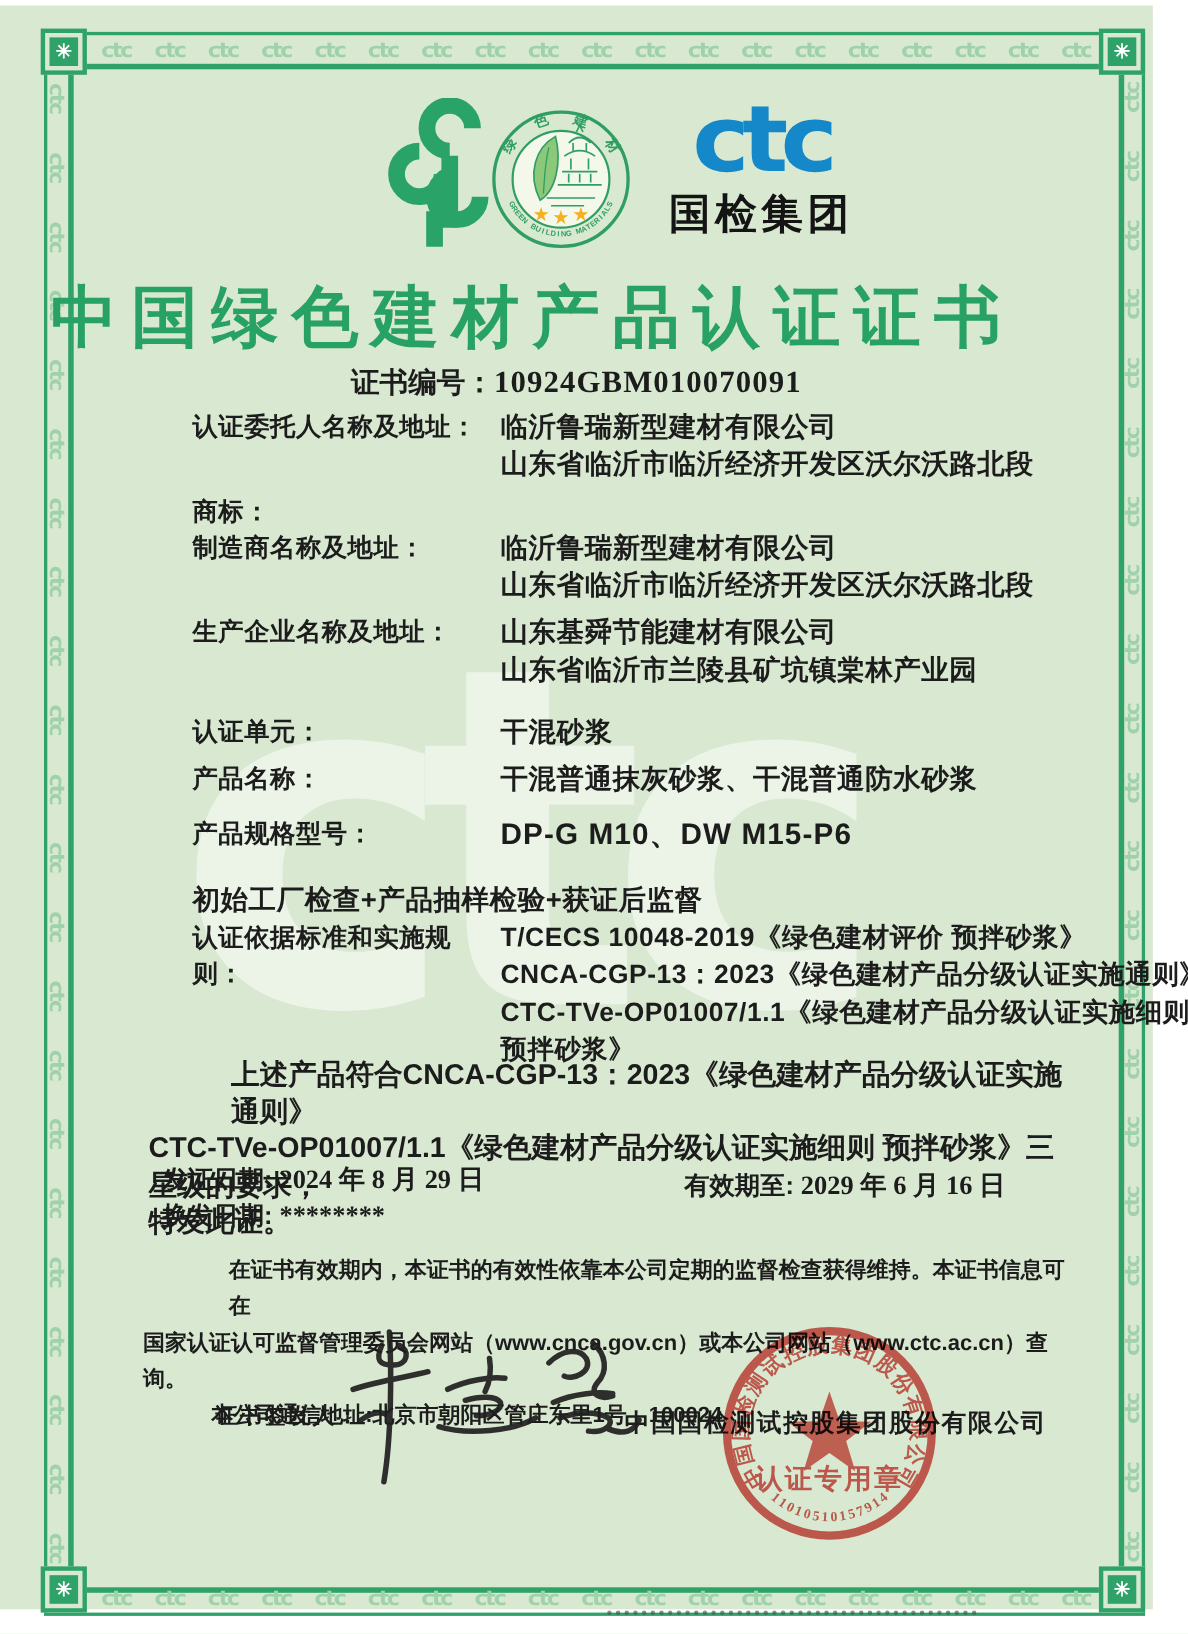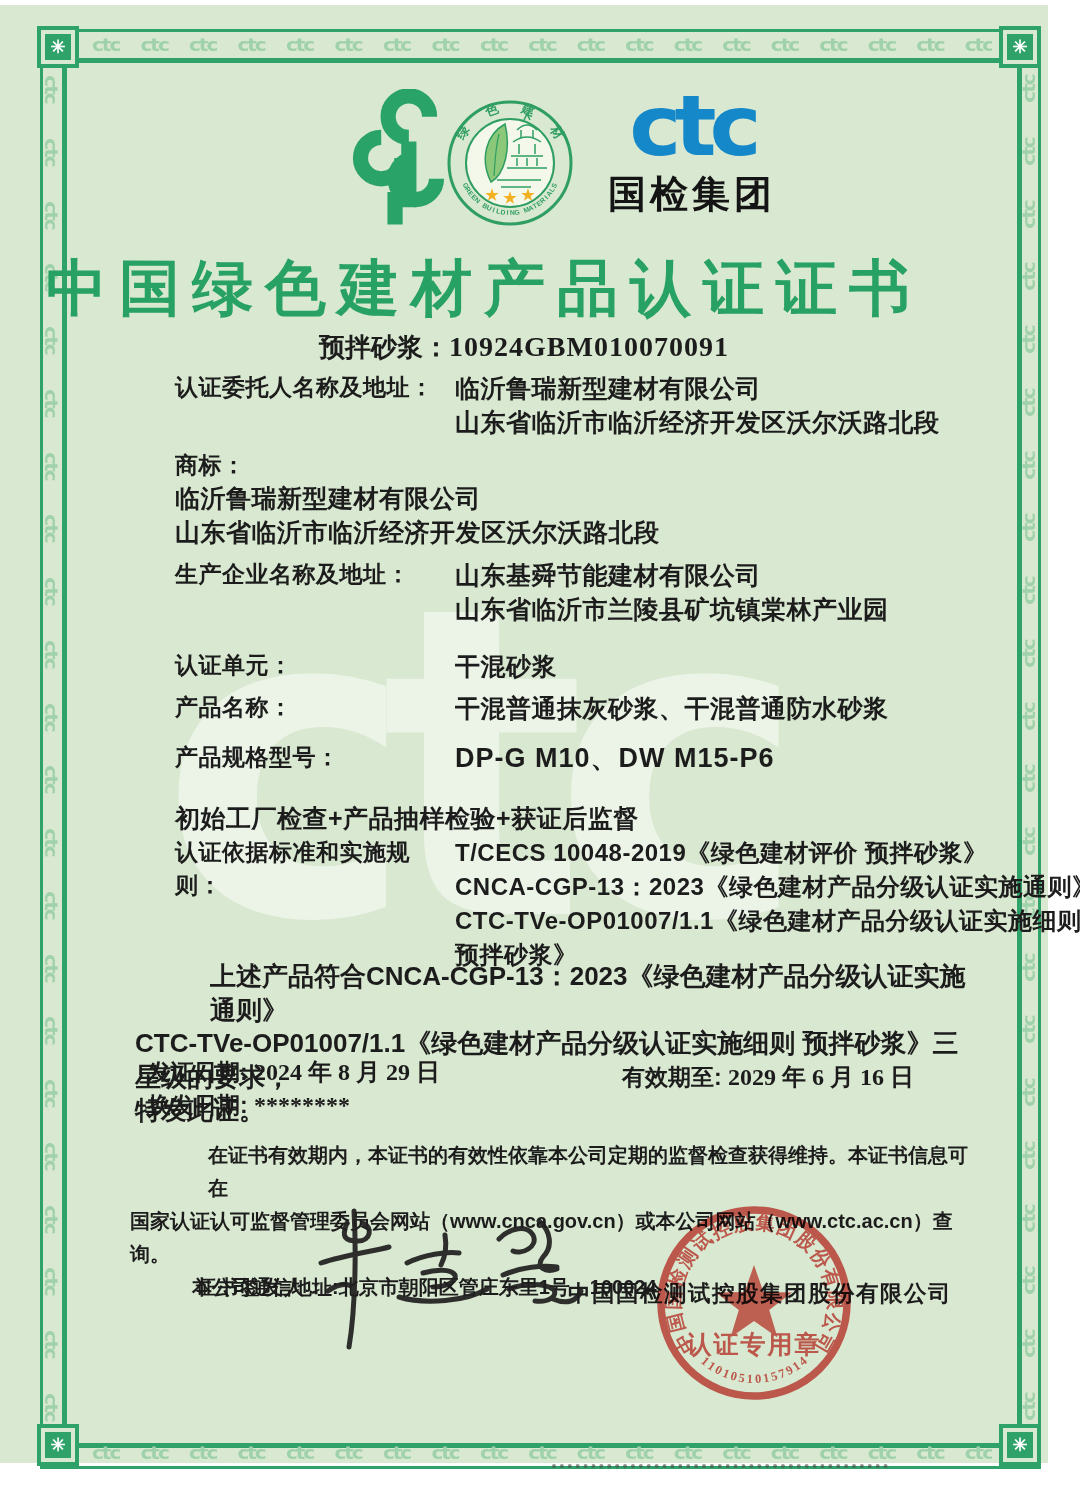--- a/index.html
+++ b/index.html
@@ -268,34 +268,35 @@
     </g>
   </svg>
 
   <div class="ctc-logo">
     <span class="ctc-word">ctc</span>
     <span class="ctc-sub">国检集团</span>
   </div>
 
   <div class="title">中国绿色建材产品认证证书</div>
   <div class="certno">
-    <span>预拌砂浆：</span><span class="num">10924GBM010070091</span>
+    <span>证书编号：</span><span class="num">10924GBM010070091</span>
   </div>
 
   <div class="row" style="top:366px">
     <span class="lbl">认证委托人名称及地址：</span>
     <span class="vals">
         <span class="vline">临沂鲁瑞新型建材有限公司</span>
         <span class="vline">山东省临沂市临沂经济开发区沃尔沃路北段</span>
       </span>
   </div>
   <div class="row" style="top:444px">
     <span class="lbl">商标：</span>
   </div>
   <div class="row" style="top:476px">
+    <span class="lbl">制造商名称及地址：</span>
     <span class="vals">
         <span class="vline">临沂鲁瑞新型建材有限公司</span>
         <span class="vline">山东省临沂市临沂经济开发区沃尔沃路北段</span>
       </span>
   </div>
   <div class="row" style="top:644px">
     <span class="lbl">认证单元：</span>
     <span class="vals">
         <span class="vline">干混砂浆</span>
       </span>

